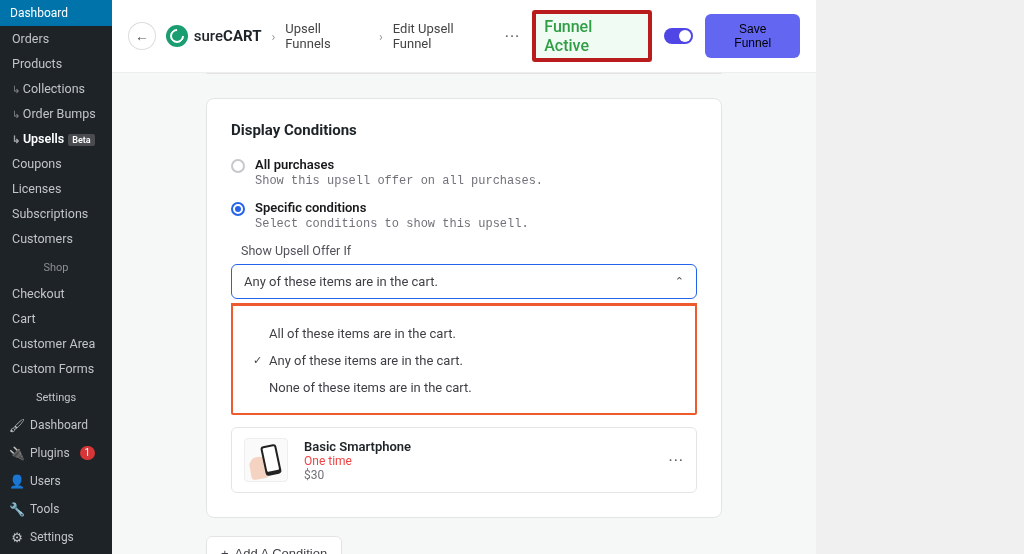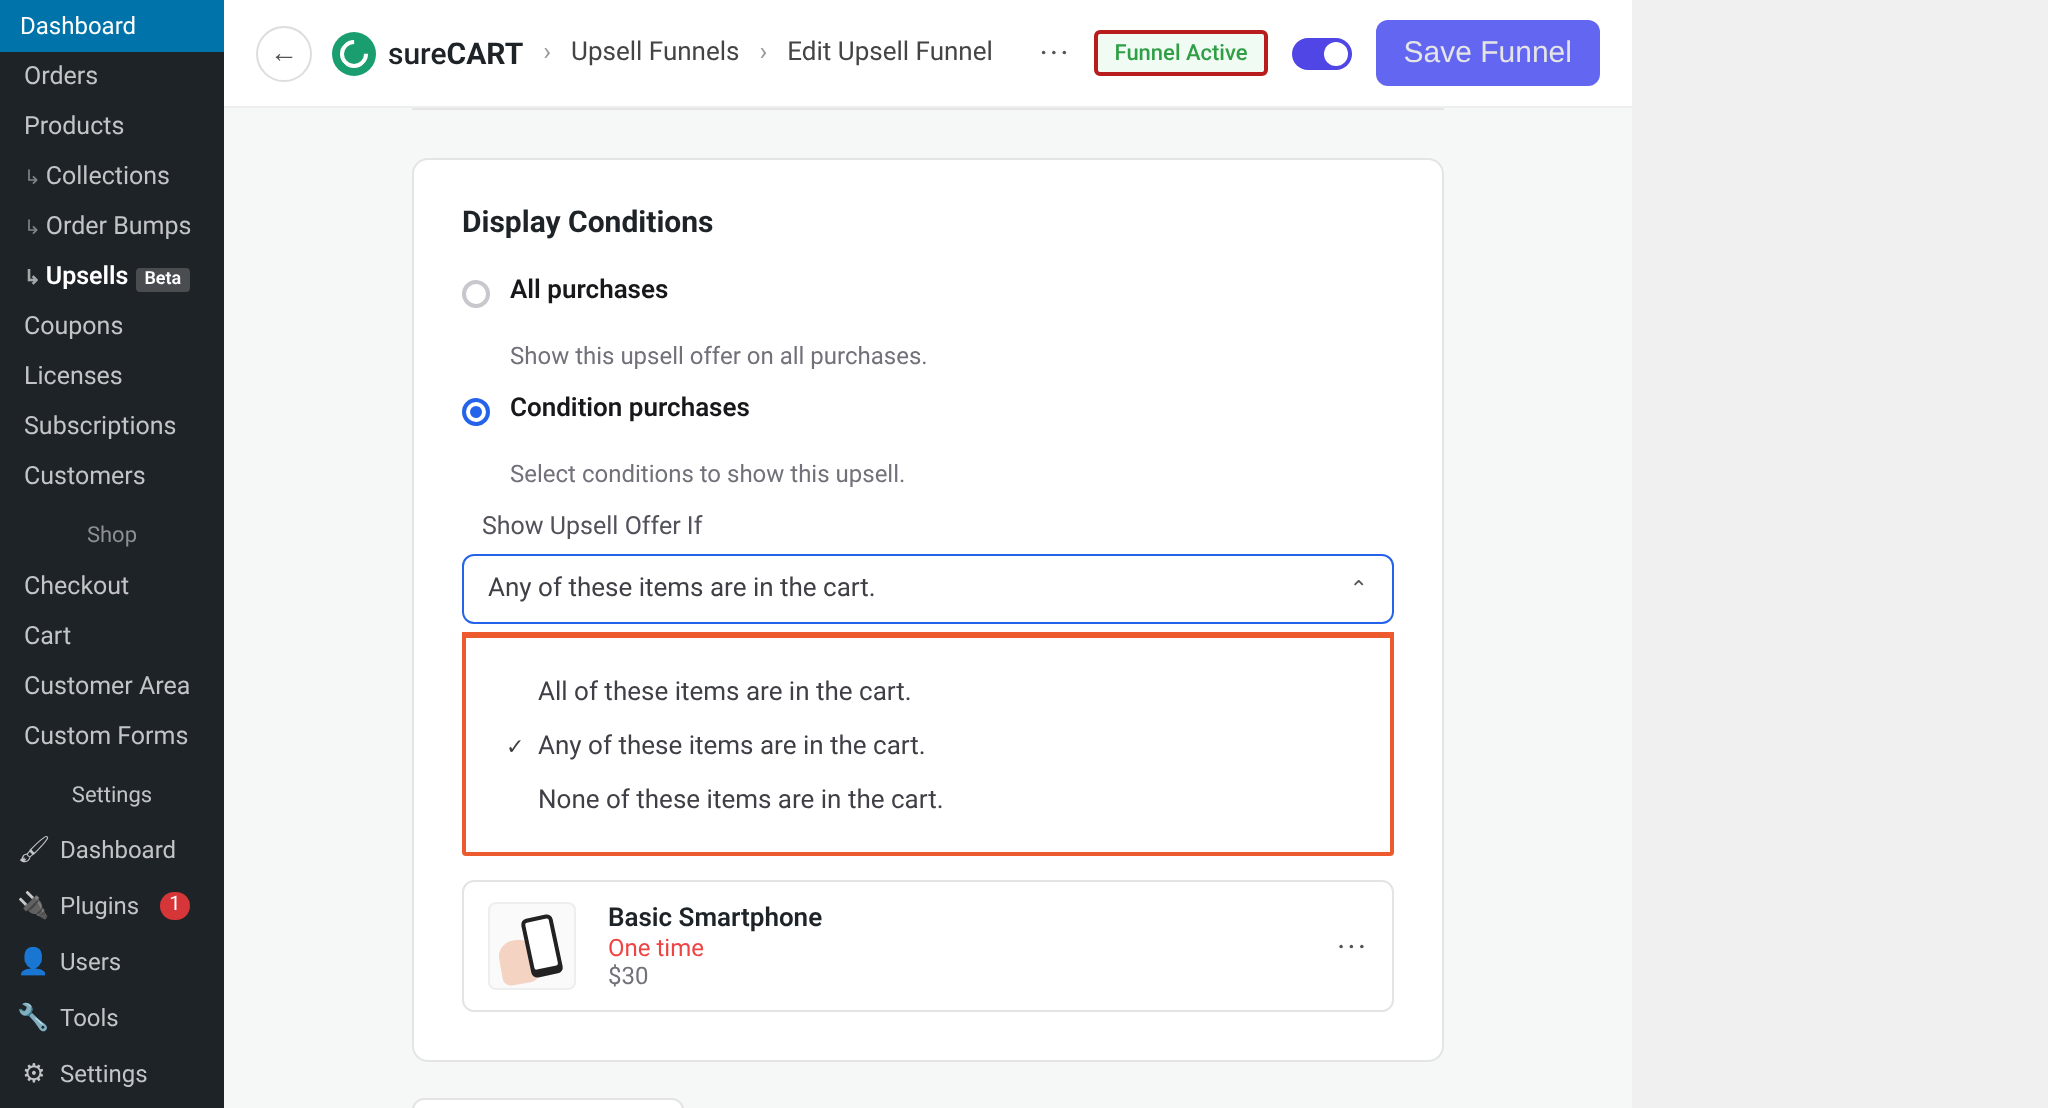--- a/index.html
+++ b/index.html
@@ -27,36 +27,36 @@
     .back-btn { width: 28px; height: 28px; border: 1px solid #ddd; border-radius: 50%; display: flex; align-items: center; justify-content: center; cursor: pointer; font-size: 14px; color: #555; }
     .logo { display: flex; align-items: center; gap: 6px; font-weight: 500; }
     .logo-ic { width: 22px; height: 22px; background: #1a9e6f; border-radius: 50%; display: flex; align-items: center; justify-content: center; }
     .logo-ic::before { content: ""; width: 10px; height: 10px; border: 2px solid #fff; border-radius: 50%; border-top-color: transparent; transform: rotate(45deg); }
     .brand-txt { font-size: 15px; }
     .brand-bold { font-weight: 700; }
     .crumb-sep { color: #999; }
     .crumb { color: #444; font-size: 13px; }
     .topbar-right { margin-left: auto; display: flex; align-items: center; gap: 12px; }
     .dots { font-size: 16px; color: #555; cursor: pointer; letter-spacing: 1px; }
-    .status-badge { border: 2px solid #b91c1c; color: #2f9e44; background: #f0fbf4; padding: 3px 8px; border-radius: 3px; font-size: 11px; font-weight: 500; }
+    .status-badge { border: 4px solid #b91c1c; color: #2f9e44; background: #f0fbf4; padding: 3px 8px; border-radius: 3px; font-size: 16px; font-weight: 500; }
     .toggle { width: 30px; height: 16px; background: #4f46e5; border-radius: 10px; position: relative; cursor: pointer; }
     .toggle::after { content: ""; position: absolute; right: 2px; top: 2px; width: 12px; height: 12px; background: #fff; border-radius: 50%; }
-    .save-btn { background: #6366f1; color: #e5e5e5; border: none; padding: 8px 14px; border-radius: 6px; font-size: 15px; cursor: pointer; }
+    .save-btn { background: #6366f1; color: #000000; border: none; padding: 8px 14px; border-radius: 6px; font-size: 12px; cursor: pointer; }
 
     .content { flex: 1; overflow-y: auto; padding: 0 0 20px 0; display: flex; flex-direction: column; align-items: center; }
     .card { background: #fff; width: 516px; border: 1px solid #e4e4e7; border-radius: 8px; margin-top: 24px; padding: 22px 24px 24px 24px; }
     .card-spacer { height: 20px; width: 516px; background: #fff; border: 1px solid #e4e4e7; border-bottom: none; border-radius: 8px 8px 0 0; margin-top: 0; }
     .card-title { font-size: 15px; font-weight: 700; margin-bottom: 18px; }
 
     .radio-row { display: flex; gap: 10px; margin-bottom: 12px; }
     .radio { width: 14px; height: 14px; border: 2px solid #c7c7cd; border-radius: 50%; margin-top: 2px; cursor: pointer; flex-shrink: 0; }
     .radio.checked { border-color: #2563eb; display: flex; align-items: center; justify-content: center; }
     .radio.checked::after { content: ""; width: 6px; height: 6px; background: #2563eb; border-radius: 50%; }
     .radio-label { font-size: 13px; font-weight: 600; color: #18181b; }
-    .radio-sub { font-size: 12px; color: #71717a; margin-top: 18px; }
+    .radio-sub { font-size: 12px; color: #71717a; margin-top: 2px; font-family: Liberation Mono, monospace; }
 
     .field-label { font-size: 12.5px; color: #52525b; margin: 10px 0 6px 10px; }
     .select-box { border: 1px solid #2563eb; border-radius: 6px; padding: 9px 12px; display: flex; justify-content: space-between; align-items: center; font-size: 13px; cursor: pointer; color: #3f3f46; }
     .chev { font-size: 11px; color: #555; }
 
     .dropdown-hl { border: 2px solid #ec5a2e; border-top-width: 3px; border-radius: 0 0 2px 2px; margin-top: 4px; padding: 14px 10px 12px 10px; }
     .dd-item { padding: 6px 10px; font-size: 13px; color: #3f3f46; cursor: pointer; display: flex; align-items: center; gap: 6px; }
     .dd-check { width: 10px; font-size: 11px; }
 
     .product-row { border: 1px solid #e4e4e7; border-radius: 6px; padding: 10px 12px; display: flex; align-items: center; gap: 16px; margin-top: 12px; }
@@ -162,21 +162,21 @@
           <div class="radio"></div>
           <div>
             <div class="radio-label">All purchases</div>
             <div class="radio-sub">Show this upsell offer on all purchases.</div>
           </div>
         </div>
 
         <div class="radio-row">
           <div class="radio checked"></div>
           <div>
-            <div class="radio-label">Condition purchases</div>
+            <div class="radio-label">Specific conditions</div>
             <div class="radio-sub">Select conditions to show this upsell.</div>
           </div>
         </div>
 
         <div class="field-label">Show Upsell Offer If</div>
         <div class="select-box">
           <span>Any of these items are in the cart.</span>
           <span class="chev">⌃</span>
         </div>
 

